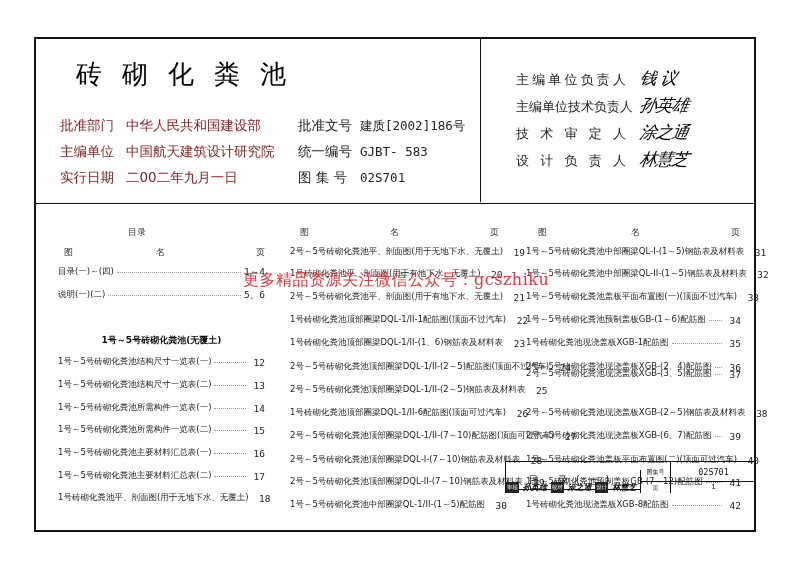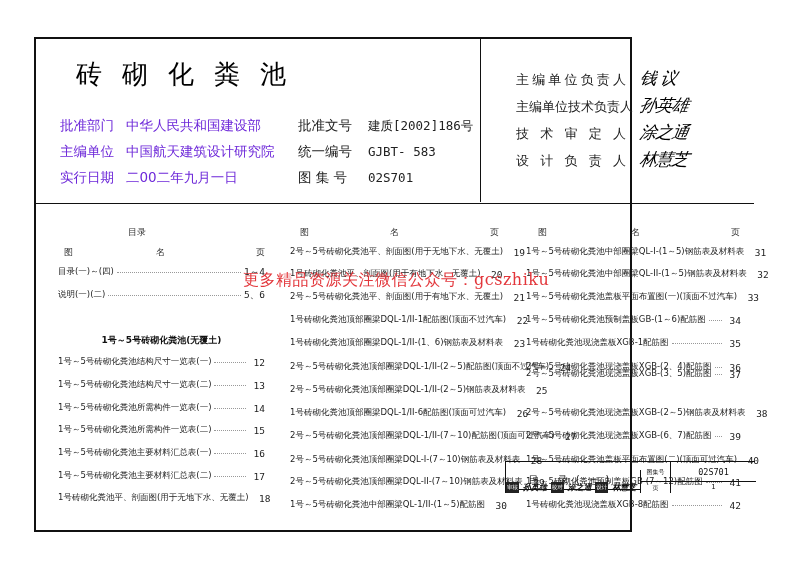--- a/index.html
+++ b/index.html
@@ -1,30 +1,30 @@
 <!DOCTYPE html>
 <html><head>
 <meta charset="utf-8">
 <style>
   * { box-sizing: border-box; margin: 0; padding: 0; }
   html, body { width: 793px; height: 561px; background: #ffffff; overflow: hidden; }
   body { position: relative; font-family: "DejaVu Sans", sans-serif; color: #111; }
 
-  .frame { position: absolute; left: 34px; top: 37px; width: 598px; height: 495px; border: 2px solid #111; }
+  .frame { position: absolute; left: 34px; top: 37px; width: 722px; height: 495px; border: 2px solid #111; }
   .top-panel { position: absolute; left: 0; top: 0; width: 718px; height: 165px; border-bottom: 1.5px solid #111; }
   .top-left { position: absolute; left: 0; top: 0; width: 445px; height: 163px; border-right: 1.5px solid #111; }
   .top-right { position: absolute; left: 445px; top: 0; width: 273px; height: 163px; }
 
   .title { position: absolute; left: 40px; top: 18px; font-size: 26px; letter-spacing: 20px; font-family: "DejaVu Serif", serif; font-weight: normal; color: #000; }
-  .meta-row { position: absolute; left: 24px; font-size: 13.5px; color: #6d28d9; white-space: nowrap; }
+  .meta-row { position: absolute; left: 24px; font-size: 13.5px; color: #7f1d1d; white-space: nowrap; }
   .meta-row .lbl { display: inline-block; width: 62px; }
   .meta-row .val { display: inline-block; margin-left: 4px; }
   .meta-row2 { position: absolute; left: 262px; font-size: 13.5px; color: #222; white-space: nowrap; }
   .meta-row2 .lbl { display: inline-block; width: 62px; }
-  .meta-row2 .val { display: inline-block; margin-left: 8px; font-family: "DejaVu Sans Mono", monospace; font-size: 12.5px; }
+  .meta-row2 .val { display: inline-block; margin-left: 0; font-family: "DejaVu Sans Mono", monospace; font-size: 12.5px; }
 
   .resp-row { position: absolute; left: 35px; font-size: 13px; color: #222; white-space: nowrap; }
   .resp-row .lbl { display: inline-block; width: 110px; text-align: justify; text-align-last: justify; }
   .resp-row .sig { display: inline-block; margin-left: 14px; font-family: "DejaVu Serif", serif; font-style: italic; font-size: 17px; color: #000; transform: skewX(-10deg); letter-spacing: -1px; }
 
   .bottom-panel { position: absolute; left: 0; top: 165px; width: 718px; height: 326px; }
   .toc-col { position: absolute; top: 0; }
   .toc-head { position: absolute; left: 0; right: 0; font-size: 9px; color: #333; }
   .toc-head span { position: absolute; }
   .toc-item { position: absolute; left: 0; right: 0; height: 12px; font-size: 8.5px; color: #222; display: flex; align-items: center; white-space: nowrap; }

